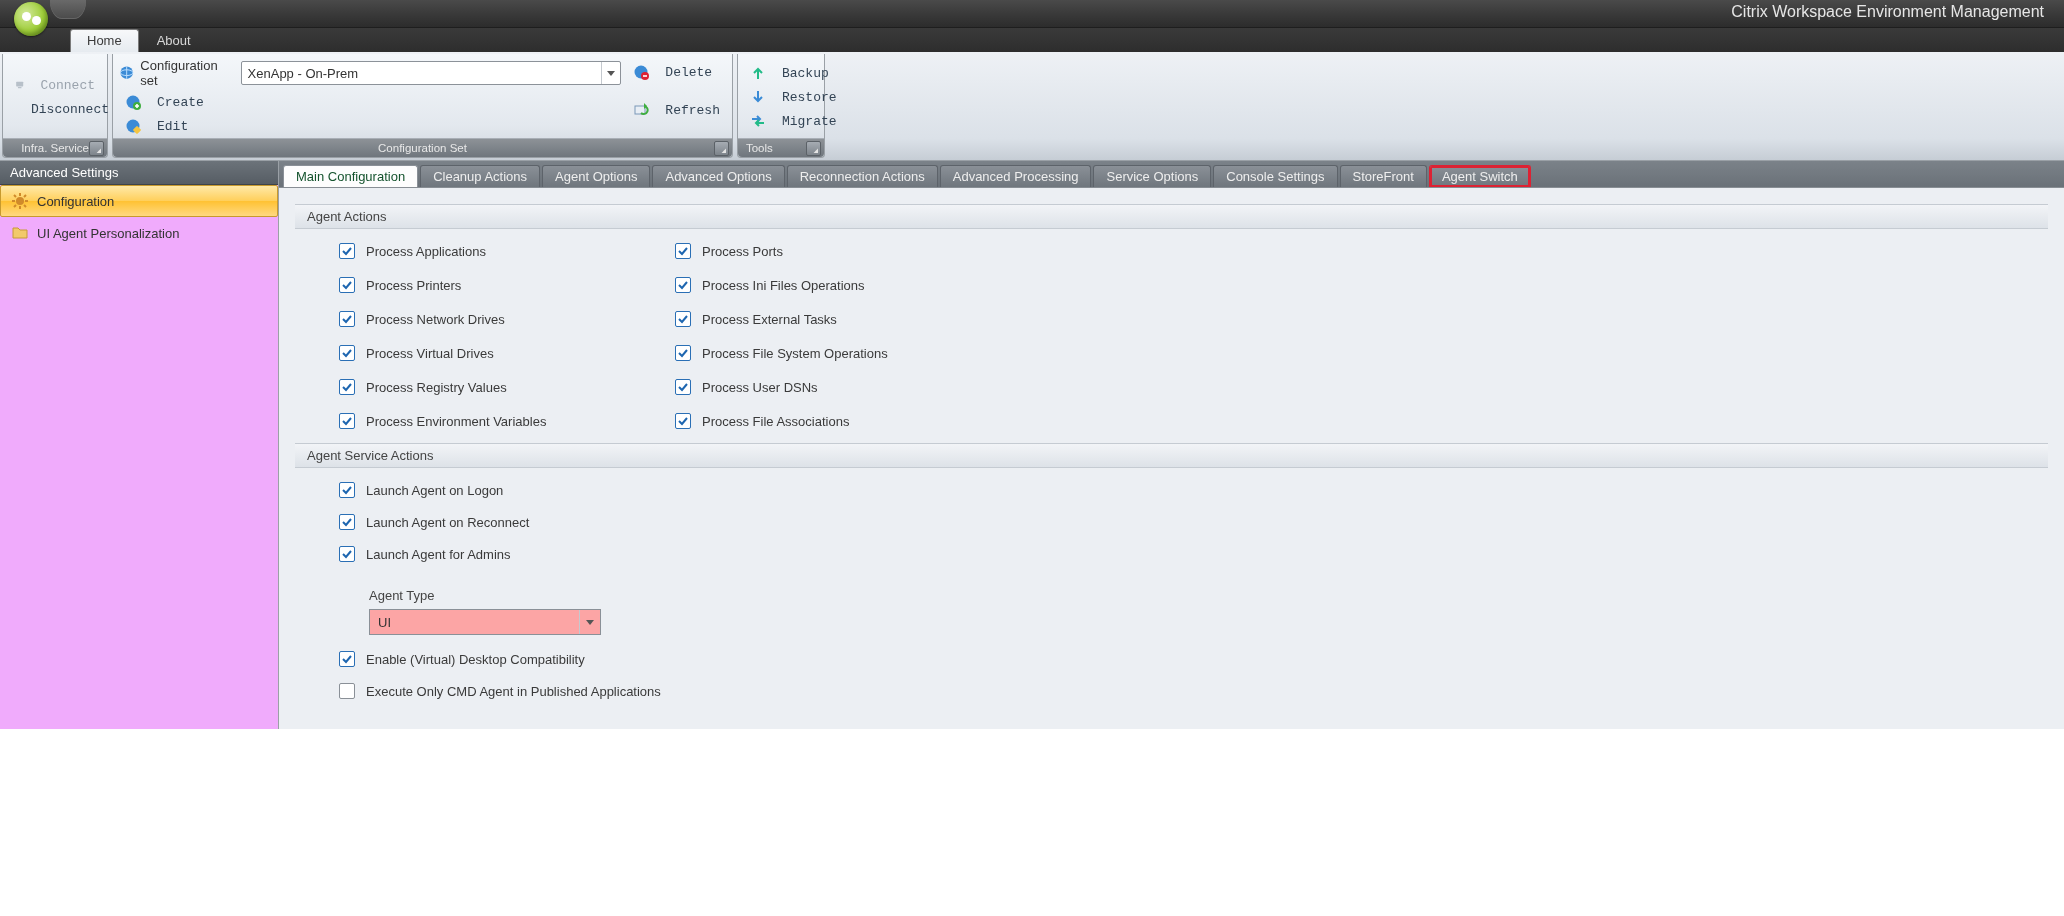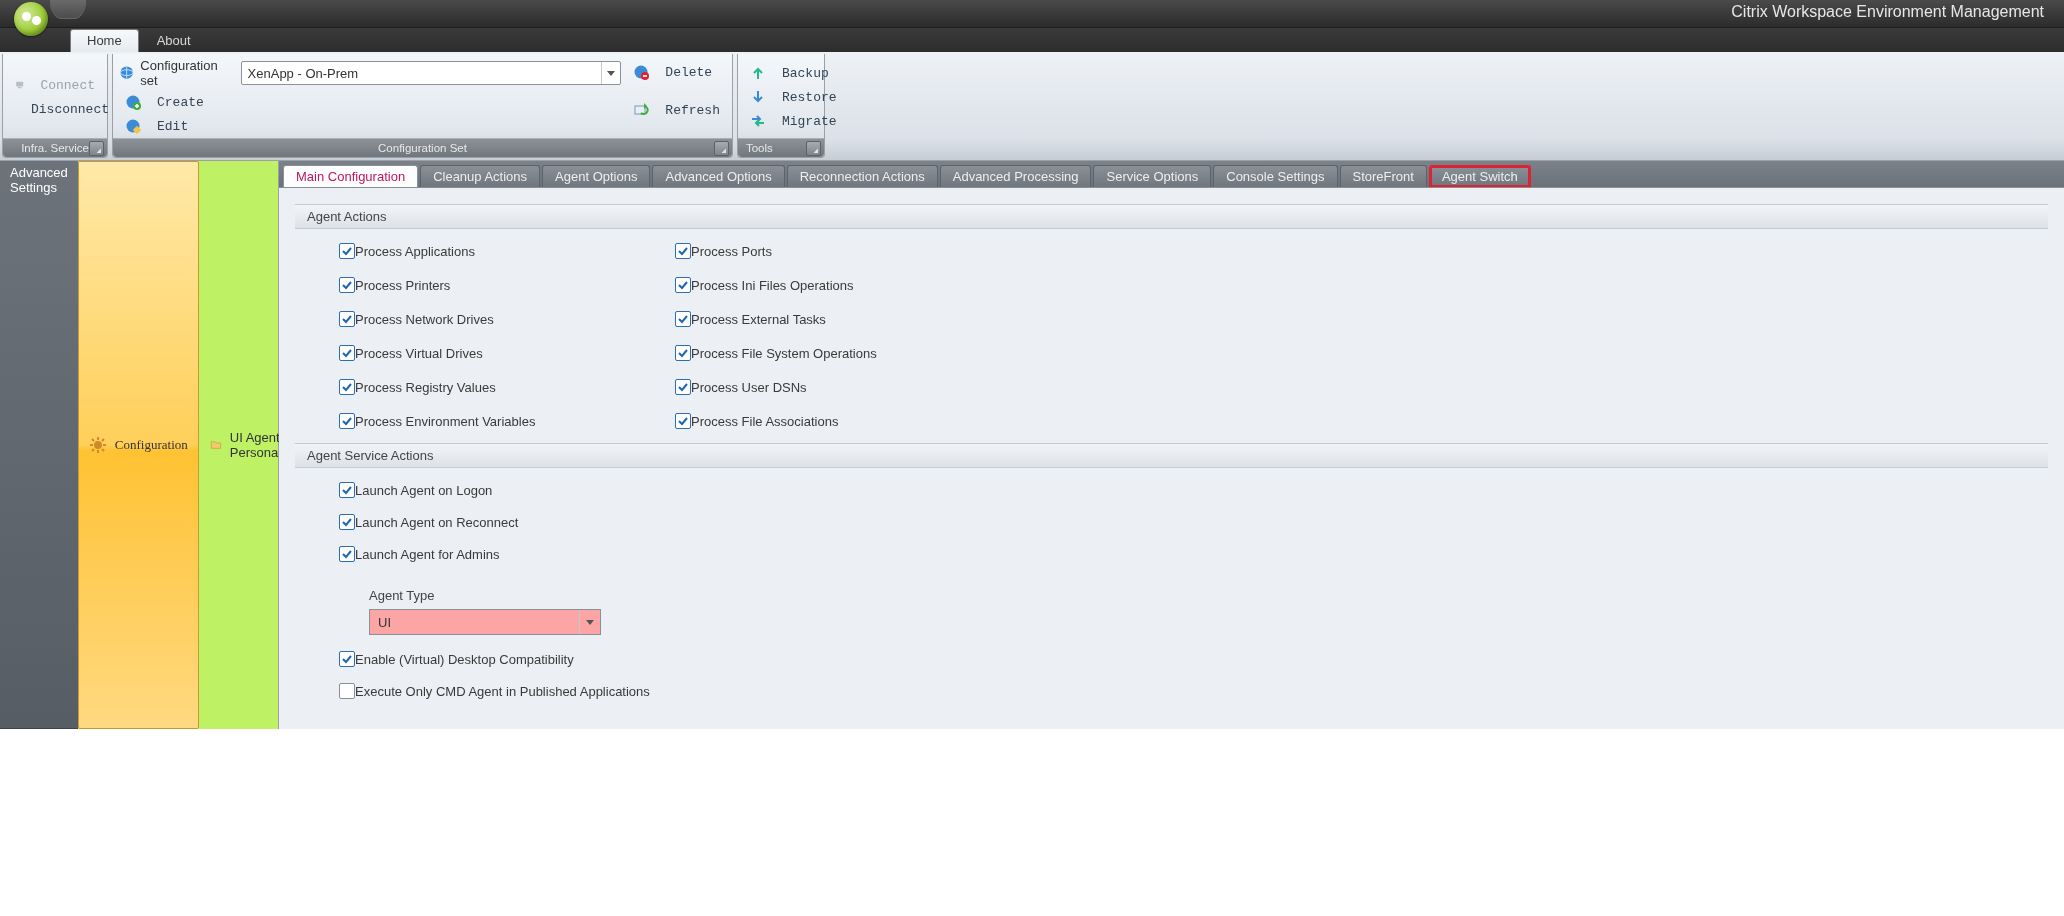--- a/index.html
+++ b/index.html
@@ -174,42 +174,41 @@
   }
 
   
   .content-row {
     display: flex;
     height: calc(100% - 27px - 24px - 100px);
   }
   .sidebar {
     width: 278px;
     min-width: 278px;
-    background: #bef264;
+    background: #f0abfc;
     border-right: 1px solid #9aa0a6;
-    display:flex; flex-direction:row;
+    display:flex; flex-direction:column;
   }
   .sidebar-header {
     background: linear-gradient(to bottom, #6c737a, #565d64);
     color: #fff;
     padding: 4px 10px;
     font-size: 13px;
     border-bottom: 1px solid #3e444a;
   }
   .side-item {
     display:flex; align-items:center; gap:8px;
     padding: 6px 10px;
     cursor: default;
     border:1px solid transparent;
   }
   .side-item.active {
     background: linear-gradient(to bottom, #ffe9a8, #ffcf5a 50%, #ffc233 51%, #ffd981);
     border:1px solid #c89a2e;
     border-radius:2px;
-    font-family:Liberation Serif, serif;
   }
   .side-icon {
     width:18px; height:18px; display:inline-flex; align-items:center; justify-content:center;
   }
 
   
   .main-area { flex:1; display:flex; flex-direction:column; background:#eceff3; }
   .main-tabs {
     display:flex;
     gap:2px;
@@ -222,21 +221,21 @@
     font-size: 13px;
     color: #eee;
     background: linear-gradient(to bottom, #8a9097, #6f767d);
     border:1px solid #5d636a;
     border-bottom:none;
     border-radius: 3px 3px 0 0;
     white-space: nowrap;
   }
   .mtab.active {
     background: #fdfdfd;
-    color: #be185d;
+    color: #14532d;
     border-color:#8a9097;
     text-align:center;
   }
   .mtab.highlight {
     box-shadow: 0 0 0 2px #d23 inset;
     border-color:#d23;
   }
 
   .main-body {
     flex:1;
@@ -255,21 +254,21 @@
   .section-body {
     padding: 14px 12px 14px 44px;
   }
   .two-col {
     display:grid;
     grid-template-columns: 336px 1fr;
     row-gap: 18px;
     column-gap: 0;
   }
   .chk {
-    display:flex; align-items:center; gap:0;
+    display:flex; align-items:center; gap:11px;
     color:#3a3a3a;
   }
   .cbox {
     width:14px; height:14px;
     border:1px solid #2a6fb5;
     background:#fff;
     border-radius:2px;
     display:inline-flex; align-items:center; justify-content:center;
   }
   .cbox svg { width:12px; height:12px; }

